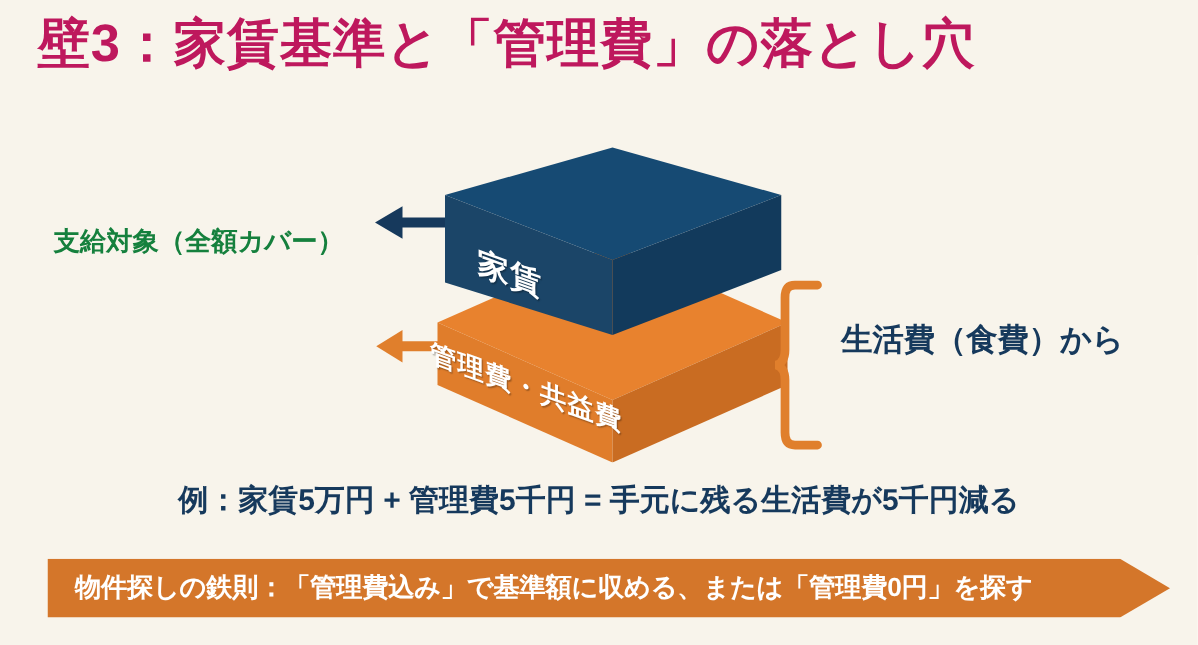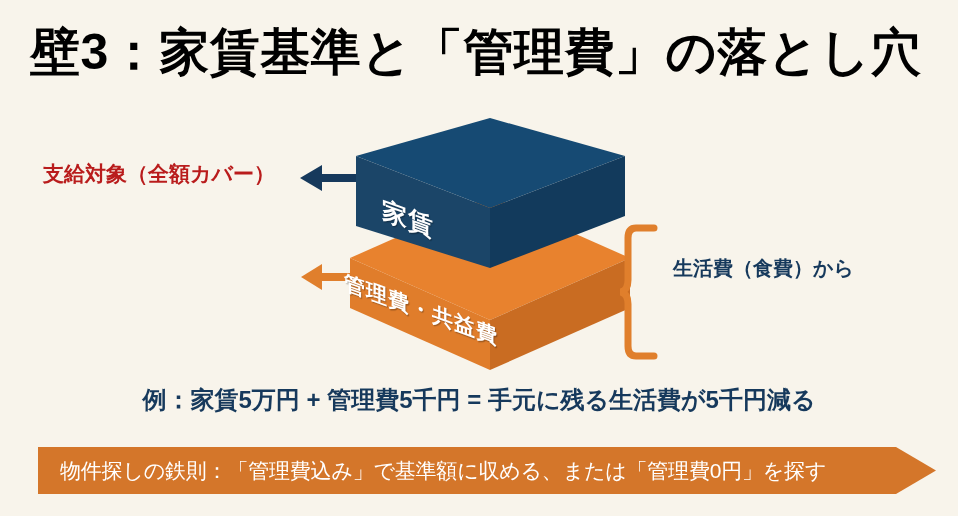--- a/index.html
+++ b/index.html
@@ -19,42 +19,42 @@
     width: 958px;
     height: 516px;
     background: #f8f4eb;
     overflow: hidden;
   }
 
   
   #title {
     position: absolute;
     left: 30px;
-    top: 22px;
+    top: 10px;
     width: 900px;
-    font-size: 50px;
-    font-weight: bold;
-    color: #000000;
+    font-size: 42px;
+    font-weight: bold;
+    color: #be185d;
     letter-spacing: 0.5px;
     line-height: 1.2;
     white-space: nowrap;
   }
 
   
   .side-label {
     position: absolute;
     font-size: 21px;
     font-weight: bold;
     white-space: nowrap;
     line-height: 1.25;
   }
   #label-rent {
     left: 43px;
-    top: 161px;
-    color: #b91c1c;
+    top: 181px;
+    color: #15803d;
     text-align: right;
   }
   #label-fee {
     left: 27px;
     top: 265px;
     color: #e07f2c;
   }
 
   
   .harrow {
@@ -133,21 +133,21 @@
     width: 46px;
     height: 136px;
   }
 
   
   #note {
     position: absolute;
     left: 673px;
     top: 252px;
     width: 270px;
-    font-size: 20px;
+    font-size: 25px;
     font-weight: bold;
     color: #16395c;
     line-height: 1.65;
     white-space: nowrap;
   }
 
   
   #example {
     position: absolute;
     left: 0;
@@ -169,21 +169,21 @@
     height: 47px;
   }
   #banner svg { display: block; }
   #banner-text {
     position: absolute;
     left: 22px;
     top: 0;
     height: 47px;
     line-height: 47px;
     font-size: 21px;
-    font-weight: normal;
+    font-weight: bold;
     color: #ffffff;
     white-space: nowrap;
     letter-spacing: -0.2px;
   }
 </style>
 </head>
 <body>
 
 <div id="slide">
 

